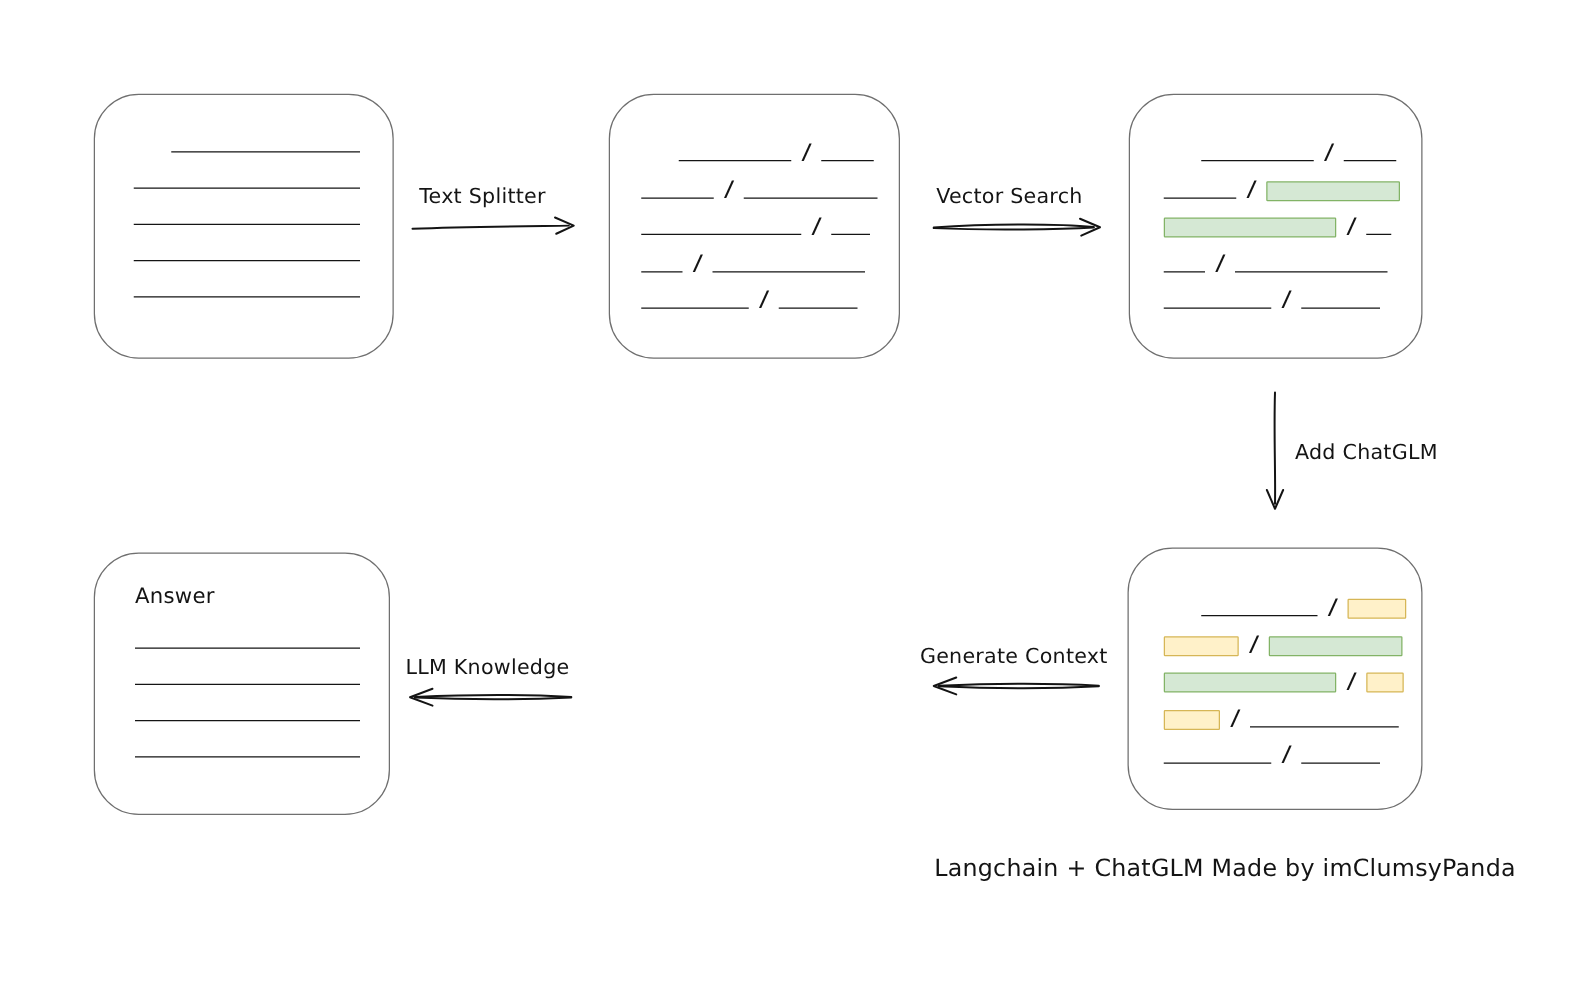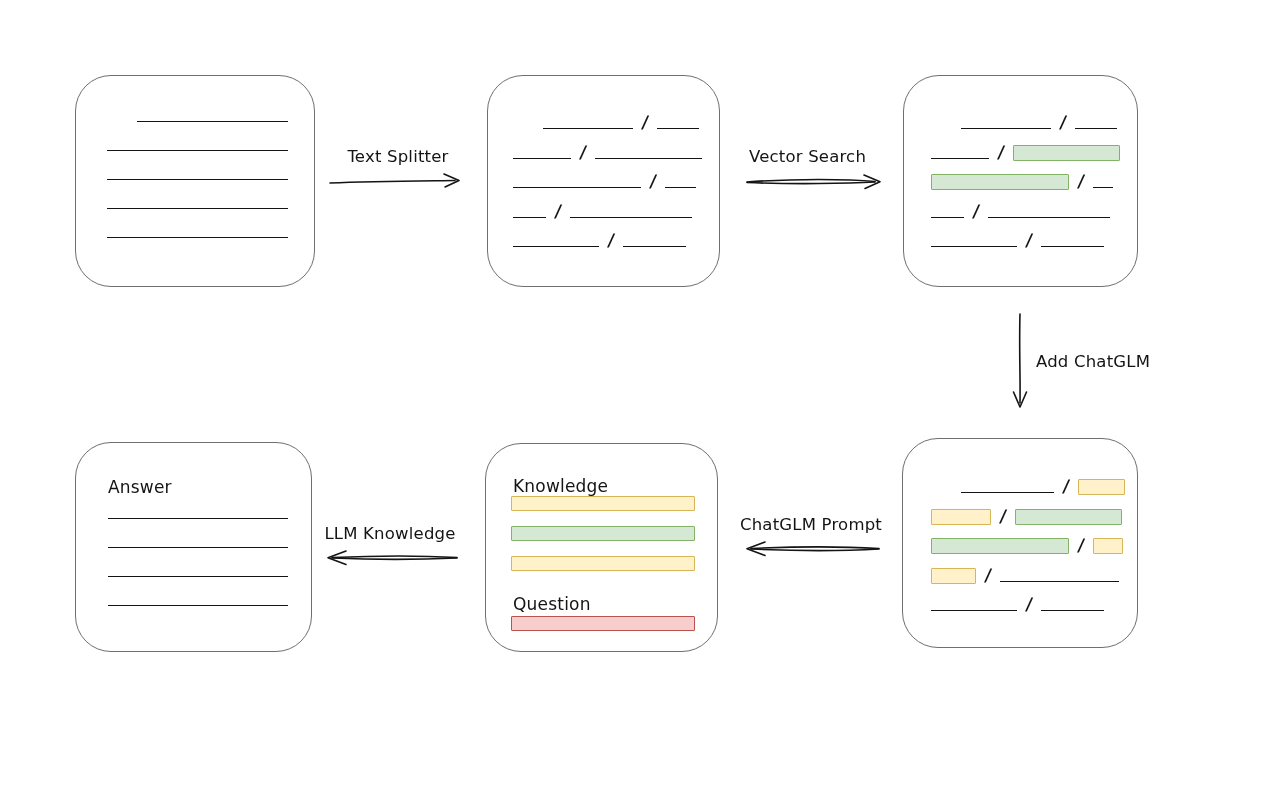--- a/index.html
+++ b/index.html
@@ -32,21 +32,21 @@
     font-size:17px;font-weight:600;line-height:17px;
     transform:skewX(-8deg);
     margin:0 1px 0 1px;
   }
   
   .bars-stack{position:absolute;display:flex;flex-direction:column;gap:15px;}
   .bar{width:184px;height:15px;box-sizing:border-box;border-radius:1px;}
   .bar-yellow{background:var(--yellow-fill);border:1px solid var(--yellow-border);}
   .bar-green{background:var(--green-fill);border:1px solid var(--green-border);}
   .bar-red{background:var(--red-fill);border:1px solid var(--red-border);}
-  .node-label{position:absolute;font-size:17px;font-weight:500;letter-spacing:.2px;margin-top:10px;}
+  .node-label{position:absolute;font-size:17px;font-weight:500;letter-spacing:.2px;}
   .arrow-label{
     position:absolute;font-size:16.5px;font-weight:500;
     text-align:center;white-space:nowrap;letter-spacing:.2px;
   }
   .arrow-svg{position:absolute;overflow:visible;}
   .arrow-svg path{stroke:#141414;stroke-width:1.6;fill:none;stroke-linecap:round;stroke-linejoin:round;}
   #caption{
     position:absolute;left:740px;top:684px;width:480px;
     text-align:center;font-size:19px;font-weight:500;letter-spacing:.2px;
   }
@@ -59,21 +59,21 @@
   <div class="node" style="left:75px;top:75px;width:240px;height:212px;">
     <div class="lines-stack" style="left:31px;top:45px;">
         <div class="hline" style="width: 151px; margin-left: 30px;"></div>
         <div class="hline" style="width: 181px;"></div>
         <div class="hline" style="width: 181px;"></div>
         <div class="hline" style="width: 181px;"></div>
         <div class="hline" style="width: 181px;"></div>
       </div>
   </div>
 
-  <div class="arrow-label" style="left:323px;top:147px;width:150px;">Text Splitter</div>
+  <div class="arrow-label" style="left:311px;top:147px;width:150px;">Text Splitter</div>
   <svg class="arrow-svg" style="left:328px;top:170px;" width="142" height="22" viewBox="0 0 142 22">
     <path d="M2,13 C45,11.5 95,11 127,10.5"></path>
     <path d="M116,4 L131,10.5 L117,17"></path>
   </svg>
 
   <div class="node" style="left:487px;top:75px;width:233px;height:212px;">
     <div class="rows-stack" style="left:25px;top:37px;">
         <div class="seg-row">
           <div class="seg seg-line" style="width: 90px; margin-left: 30px;"></div>
           <div class="slash">/</div>
@@ -168,51 +168,40 @@
           <div class="seg seg-line" style="width: 119px;"></div>
         </div>
         <div class="seg-row">
           <div class="seg seg-line" style="width: 86px;"></div>
           <div class="slash">/</div>
           <div class="seg seg-line" style="width: 63px;"></div>
         </div>
       </div>
   </div>
 
-  <div class="arrow-label" style="left:722px;top:515px;width:178px;">ChatGLM Prompt</div>
+  <div class="arrow-label" style="left:722px;top:515px;width:178px;">Generate Context</div>
   <svg class="arrow-svg" style="left:740px;top:538px;" width="142" height="22" viewBox="0 0 142 22">
     <path d="M139,10.5 C95,8 45,9 11,10.5"></path>
     <path d="M139,11 C95,13.5 45,12.5 11,11"></path>
     <path d="M25,4 L7,10.8 L25,17.5"></path>
   </svg>
 
-  <div class="node" style="left:485px;top:443px;width:233px;height:209px;">
-    <div class="node-label" style="left:27px;top:22px;">Knowledge</div>
-    <div class="bars-stack" style="left:25px;top:52px;">
-        <div class="bar bar-yellow"></div>
-        <div class="bar bar-green"></div>
-        <div class="bar bar-yellow"></div>
-      </div>
-    <div class="node-label" style="left:27px;top:140px;">Question</div>
-    <div class="bars-stack" style="left:25px;top:172px;">
-        <div class="bar bar-red"></div>
-      </div>
-  </div>
 
   <div class="arrow-label" style="left:310px;top:524px;width:160px;">LLM Knowledge</div>
   <svg class="arrow-svg" style="left:322px;top:547px;" width="138" height="22" viewBox="0 0 138 22">
     <path d="M135,10.5 C92,8 44,9 10,10.5"></path>
     <path d="M135,11 C92,13 44,12.5 10,11"></path>
     <path d="M24,4 L6,10.8 L24,17.5"></path>
   </svg>
 
   <div class="node" style="left:75px;top:442px;width:237px;height:210px;">
     <div class="node-label" style="left:32px;top:24px;">Answer</div>
     <div class="lines-stack" style="left:32px;top:75px;">
         <div class="hline" style="width: 180px;"></div>
         <div class="hline" style="width: 180px;"></div>
         <div class="hline" style="width: 180px;"></div>
         <div class="hline" style="width: 180px;"></div>
       </div>
   </div>
 
+  <div id="caption">Langchain + ChatGLM Made by imClumsyPanda</div>
 
 </div>
 
 </body></html>

